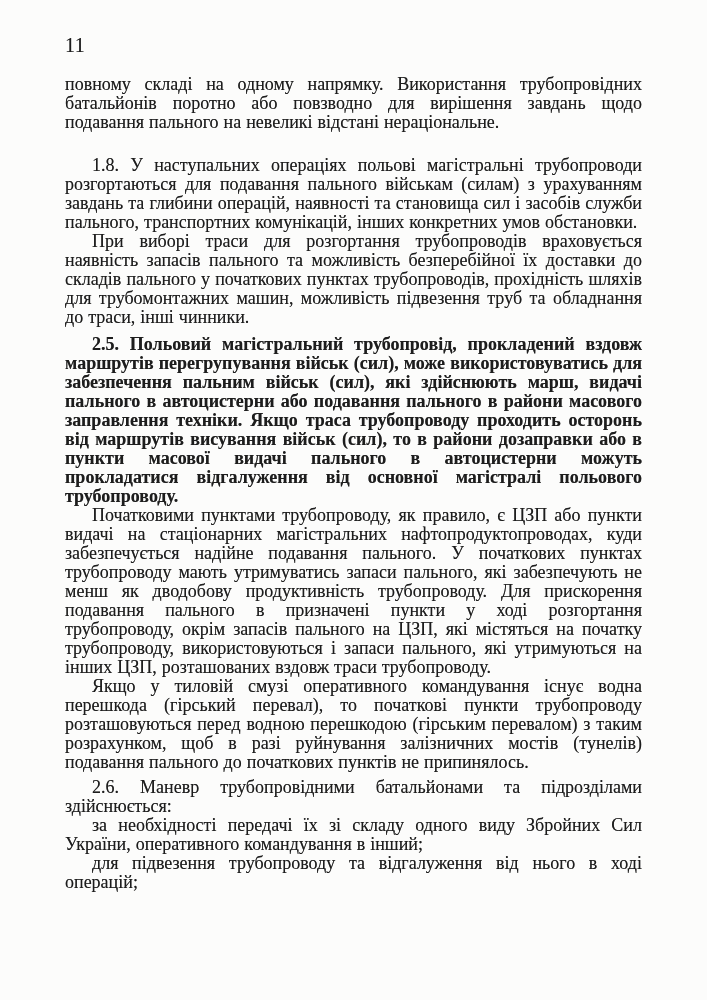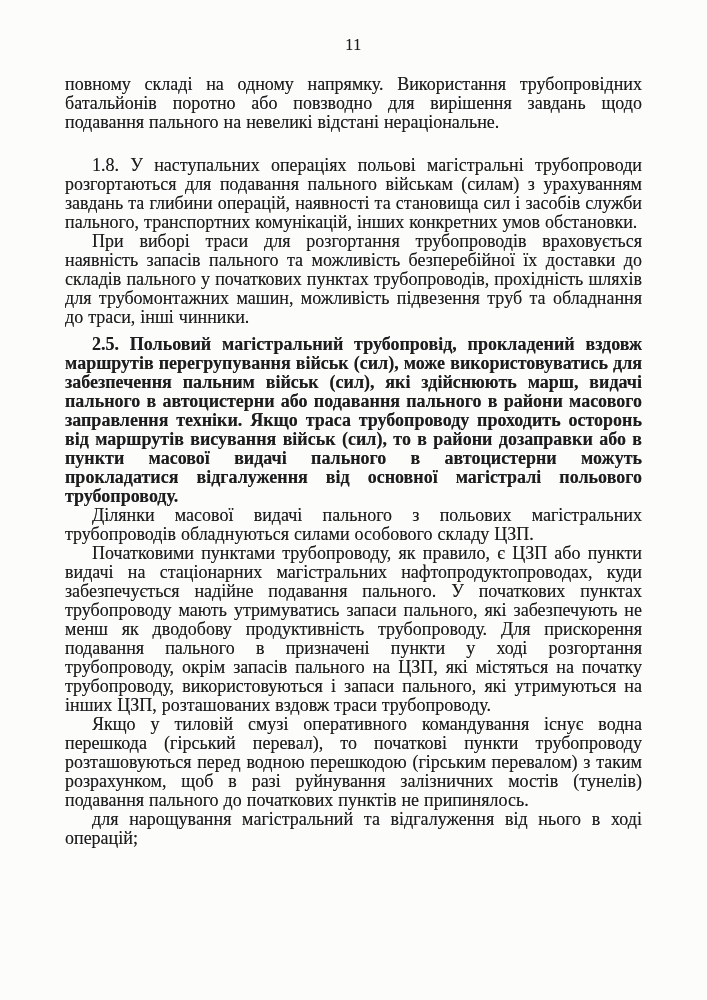--- a/index.html
+++ b/index.html
@@ -12,22 +12,21 @@
     width: 707px;
     height: 1000px;
     box-sizing: border-box;
     background: #fcfcfb;
     padding: 35px 65px 0 65px;
     overflow: hidden;
     font-family: "Liberation Serif", "DejaVu Serif", serif;
     color: #1d1d1d;
   }
   .page-number {
-    text-align: center;
-    font-size: 16px;
+    font-size: 20px;
     line-height: 20px;
     letter-spacing: 0.5px;
     text-shadow: 0 0 0.5px rgba(30,30,30,0.55);
   }
   .content {
     margin-top: 20px;
     font-size: 18px;
     line-height: 19px;
     text-align: justify;
     text-shadow: 0 0 0.5px rgba(30,30,30,0.55);
@@ -50,23 +49,24 @@
 
   <div class="content">
     <p class="para">повному складі на одному напрямку. Використання трубопровідних батальйонів поротно або повзводно для вирішення завдань щодо подавання пального на невеликі відстані нераціональне.</p>
 
     <p class="para ind gap-md">1.8. У наступальних операціях польові магістральні трубопроводи розгортаються для подавання пального військам (силам) з урахуванням завдань та глибини операцій, наявності та становища сил і засобів служби пального, транспортних комунікацій, інших конкретних умов обстановки.</p>
 
     <p class="para ind">При виборі траси для розгортання трубопроводів враховується наявність запасів пального та можливість безперебійної їх доставки до складів пального у початкових пунктах трубопроводів, прохідність шляхів для трубомонтажних машин, можливість підвезення труб та обладнання до траси, інші чинники.</p>
 
     <p class="para ind gap-sm">2.5. Польовий магістральний трубопровід, прокладений вздовж маршрутів перегрупування військ (сил), може використовуватись для забезпечення пальним військ (сил), які здійснюють марш, видачі пального в автоцистерни або подавання пального в райони масового заправлення техніки. Якщо траса трубопроводу проходить осторонь від маршрутів висування військ (сил), то в райони дозаправки або в пункти масової видачі пального в автоцистерни можуть прокладатися відгалуження від основної магістралі польового трубопроводу.</p>
 
-    <p class="para ind">Ділянки масової видачі пального з польових магістральних трубопроводів обладнуються силами особового складу ЦЗП.</p>
 
     <p class="para ind">Початковими пунктами трубопроводу, як правило, є ЦЗП або пункти видачі на стаціонарних магістральних нафтопродуктопроводах, куди забезпечується надійне подавання пального. У початкових пунктах трубопроводу мають утримуватись запаси пального, які забезпечують не менш як дводобову продуктивність трубопроводу. Для прискорення подавання пального в призначені пункти у ході розгортання трубопроводу, окрім запасів пального на ЦЗП, які містяться на початку трубопроводу, використовуються і запаси пального, які утримуються на інших ЦЗП, розташованих вздовж траси трубопроводу.</p>
 
     <p class="para ind">Якщо у тиловій смузі оперативного командування існує водна перешкода (гірський перевал), то початкові пункти трубопроводу розташовуються перед водною перешкодою (гірським перевалом) з таким розрахунком, щоб в разі руйнування залізничних мостів (тунелів) подавання пального до початкових пунктів не припинялось.</p>
 
+    <p class="para ind gap-xs">2.6. Маневр трубопровідними батальйонами та підрозділами здійснюється:</p>
 
+    <p class="para ind">за необхідності передачі їх зі складу одного виду Збройних Сил України, оперативного командування в інший;</p>
 
-    <p class="para ind">для нарощування магістральний та відгалуження від нього в ході операцій;</p>
+    <p class="para ind">для підвезення трубопроводу та відгалуження від нього в ході операцій;</p>
   </div>
 </div>
 
 </body></html>

